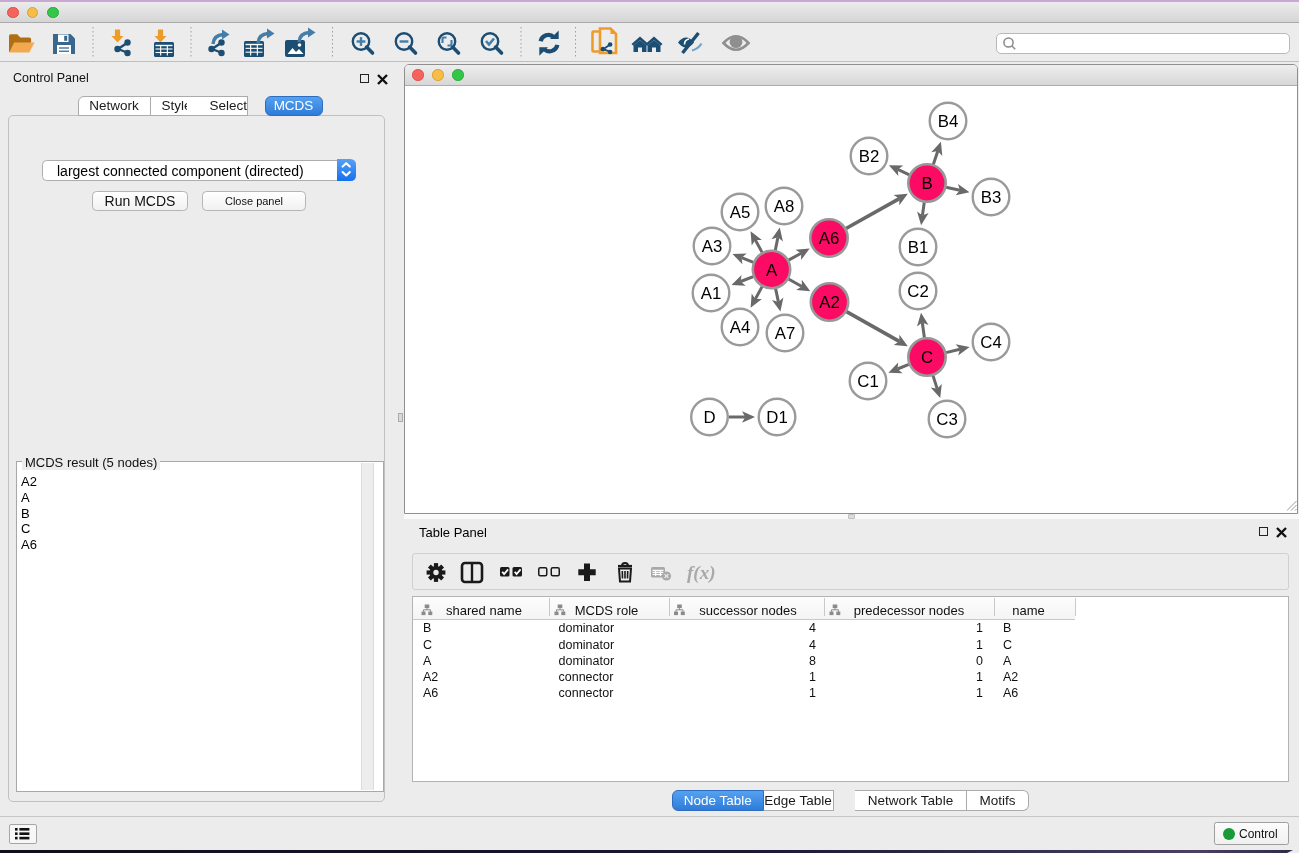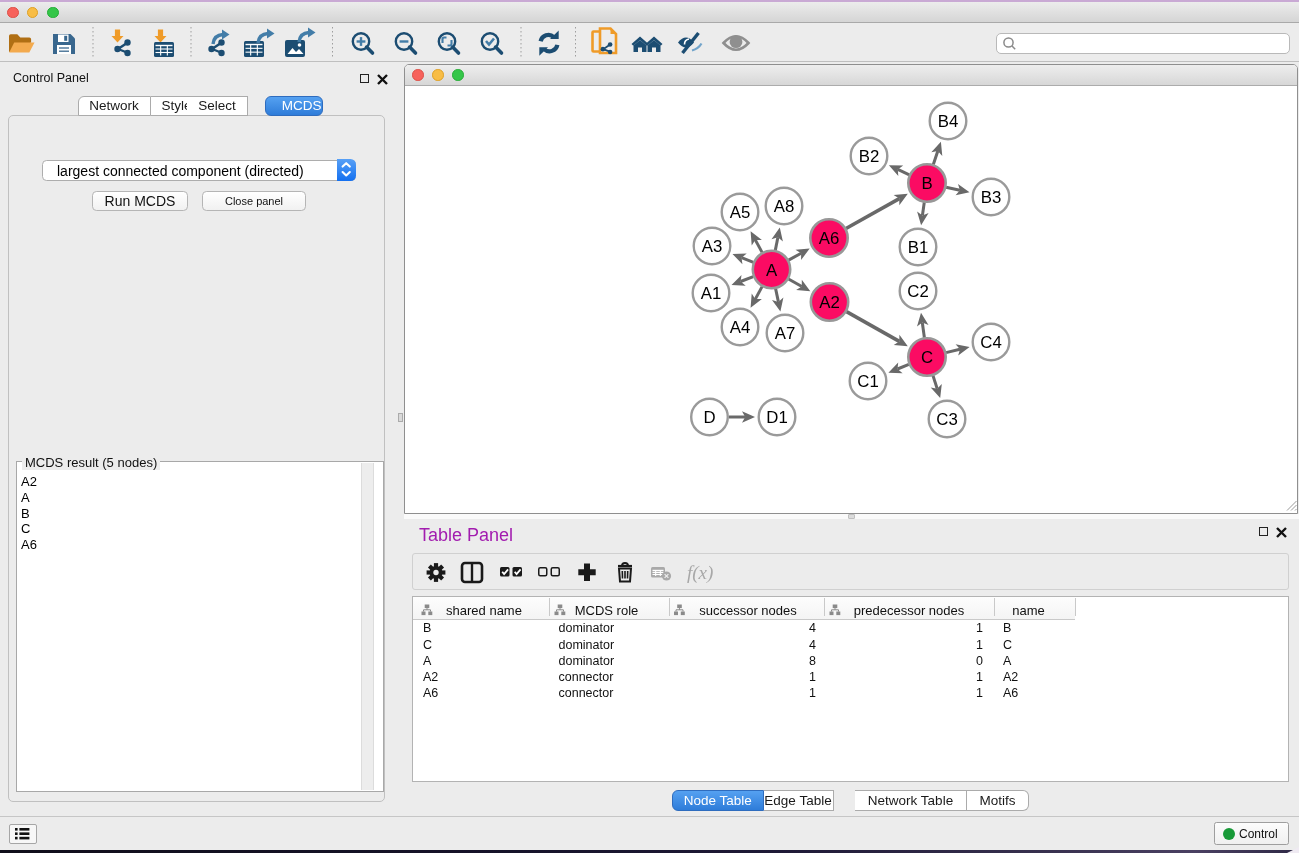--- a/index.html
+++ b/index.html
@@ -132,22 +132,22 @@
 <div class="abs" style="left:13px;top:71px;font-size:12.5px;color:#111;">Control Panel</div>
 <div class="abs" style="left:360px;top:73.5px;width:9px;height:9px;border:1.5px solid #222;"></div>
 <svg class="abs" style="left:376px;top:72.5px;" width="13" height="13">
       <path d="M 2 2 L 11 11 M 11 2 L 2 11" stroke="#111" stroke-width="2.4"></path>
     </svg>
 
 <div class="abs" style="left:8px;top:115px;width:376.5px;height:686.5px;border:1px solid #c0c0c0;border-radius:5px;background:#ececec;"></div>
 
 <div class="tab" style="left:77.5px;top:96px;width:73px;border-radius:6px 0 0 0;">Network</div>
 <div class="tab" style="left:150.5px;top:96px;width:53px;border-left:none;">Style</div>
-<div class="tab" style="left:187px;top:96px;width:61px;border-left:none;">Select</div>
-<div class="tab seltab" style="left:264.5px;top:96px;width:58px;border-radius:6px;text-align:right;">MCDS</div>
+<div class="tab" style="left:187px;top:96px;width:61px;border-left:none;text-align:right;">Select</div>
+<div class="tab seltab" style="left:264.5px;top:96px;width:58px;border-radius:6px;">MCDS</div>
 
 
 <div class="abs" style="left:42px;top:159.5px;width:313.5px;height:21px;background:#fff;border:1px solid #adadad;border-radius:4.5px;"></div>
 <div class="abs" style="left:57px;top:163px;font-size:14px;color:#000;">largest connected component (directed)</div>
 <div class="abs" style="left:337px;top:158.5px;width:18.5px;height:22px;background:linear-gradient(#58a0f6,#1470f0);border-radius:0 5.5px 5.5px 0;"></div>
 <svg class="abs" style="left:338px;top:159px;" width="17" height="21">
       <path d="M 4.6 7.6 l 3.6 -3.4 l 3.6 3.4" fill="none" stroke="#fff" stroke-width="2.1" stroke-linecap="round" stroke-linejoin="round"></path>
       <path d="M 4.6 13 l 3.6 3.4 l 3.6 -3.4" fill="none" stroke="#fff" stroke-width="2.1" stroke-linecap="round" stroke-linejoin="round"></path>
     </svg>
 
@@ -252,21 +252,21 @@
 <text x="542" y="339" text-anchor="middle" font-size="16.8" fill="#000" font-family="Liberation Sans, sans-serif">C3</text>
 <text x="304.5" y="337" text-anchor="middle" font-size="16.8" fill="#000" font-family="Liberation Sans, sans-serif">D</text>
 <text x="372" y="337" text-anchor="middle" font-size="16.8" fill="#000" font-family="Liberation Sans, sans-serif">D1</text>
     </svg>
 <svg class="abs" style="left:1286px;top:500px;" width="12" height="12">
       <path d="M 10.5 1 L 1 10.5 M 10.5 5 L 5 10.5 M 10.5 9 L 9 10.5" stroke="#9a9a9a" stroke-width="1"></path>
     </svg>
 
 <div class="abs" style="left:404px;top:514px;width:895px;height:5px;background:#fafafa;"></div>
 <div class="abs" style="left:848px;top:514px;width:6.5px;height:4.5px;background:#dcdcdc;border:0.5px solid #c0c0c0;border-radius:1px;"></div>
-<div class="abs" style="left:419px;top:525px;font-size:18px;color:#a21caf;">Table Panel</div>
+<div class="abs" style="left:419px;top:525px;font-size:13px;color:#000000;">Table Panel</div>
 <div class="abs" style="left:1258.5px;top:527px;width:9px;height:9px;border:1.5px solid #222;"></div>
 <svg class="abs" style="left:1275px;top:526px;" width="13" height="13">
       <path d="M 2 2 L 11 11 M 11 2 L 2 11" stroke="#111" stroke-width="2.4"></path>
     </svg>
 
 <div class="abs" style="left:412px;top:552.5px;width:876.5px;height:37px;border:1px solid #d0d0d0;border-radius:3px;background:#ececec;"></div>
 <svg width="890" height="45" style="position:absolute;left:404px;top:553px;" viewBox="404 553 890 45">
       <line x1="439.2" y1="572.5" x2="445.4" y2="572.5" stroke="#1a1a1a" stroke-width="4.2"></line>
       <line x1="438.3" y1="574.8" x2="442.6" y2="579.1" stroke="#1a1a1a" stroke-width="4.2"></line>
       <line x1="436.0" y1="575.7" x2="436.0" y2="581.9" stroke="#1a1a1a" stroke-width="4.2"></line>
@@ -298,21 +298,21 @@
         <rect x="651" y="567" width="14" height="10.5" rx="1.5" fill="#a9a9a9"></rect>
         <line x1="652.5" y1="572.5" x2="663.5" y2="572.5" stroke="#fff" stroke-width="1.1"></line>
         <line x1="655.6666666666666" y1="570.5" x2="655.6666666666666" y2="576.0" stroke="#fff" stroke-width="1.1"></line>
         <line x1="652.5" y1="574.5" x2="663.5" y2="574.5" stroke="#fff" stroke-width="1.1"></line>
         <line x1="660.3333333333334" y1="570.5" x2="660.3333333333334" y2="576.0" stroke="#fff" stroke-width="1.1"></line>
         <line x1="652.5" y1="570.5" x2="663.5" y2="570.5" stroke="#fff" stroke-width="1.4"></line>
       </g>
       <circle cx="666.5" cy="576" r="4.6" fill="#a9a9a9"></circle>
       <path d="M 664.6 574.1 l 3.8 3.8 M 668.4 574.1 l -3.8 3.8" stroke="#ececec" stroke-width="1.3"></path>
     </svg>
-<div class="abs" style="left:687px;top:562px;font-size:19px;font-style:italic;color:#a8a8a8;font-family:'Liberation Serif',serif;">f(x)</div>
+<div class="abs" style="left:687px;top:562px;font-size:19px;font-style:italic;color:#a8a8a8;font-family:'Liberation Serif',serif;font-weight:bold;">f(x)</div>
 
 <div class="abs" style="left:412px;top:595.5px;width:877px;height:186px;background:#fff;border:1px solid #b3b3b3;"></div>
 <div class="abs" style="left:413px;top:596.5px;width:662px;height:23px;background:linear-gradient(#fdfdfd,#f4f4f4);border-bottom:1px solid #c9c9c9;"></div>
 <div class="abs" style="left:549px;top:598px;width:1px;height:18px;background:#c9c9c9;"></div>
 <div class="abs" style="left:668.5px;top:598px;width:1px;height:18px;background:#c9c9c9;"></div>
 <div class="abs" style="left:824px;top:598px;width:1px;height:18px;background:#c9c9c9;"></div>
 <div class="abs" style="left:994px;top:598px;width:1px;height:18px;background:#c9c9c9;"></div>
 <div class="abs" style="left:1075px;top:598px;width:1px;height:18px;background:#c9c9c9;"></div>
 <div class="abs" style="left:431.5px;top:602.5px;width:105px;text-align:center;font-size:13px;color:#111;">shared name</div>
 <div class="abs" style="left:559px;top:602.5px;width:95px;text-align:center;font-size:13px;color:#111;">MCDS role</div>

